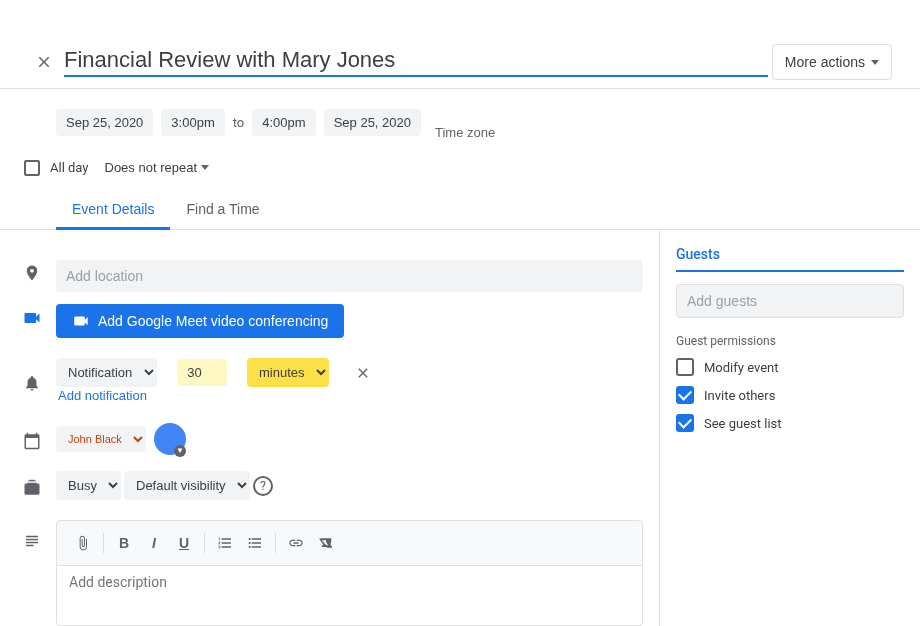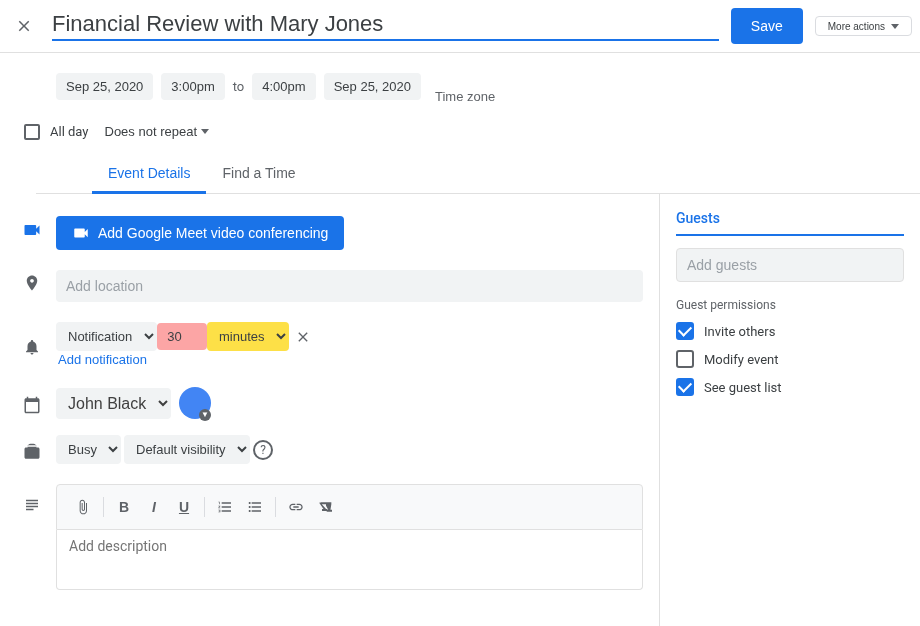--- a/index.html
+++ b/index.html
@@ -1,23 +1,24 @@
 <!DOCTYPE html>
 <html><head>
   <meta charset="utf-8">
   <style>
     * { box-sizing: border-box; margin: 0; padding: 0; }
     body { font-family: 'Google Sans', Roboto, Arial, sans-serif; font-size: 14px; color: #3c4043; background: #fff; width: 920px; height: 626px; overflow: hidden; }
 
     .top-bar {
       display: flex;
       align-items: center;
-      padding: 8px 8px;
+      padding: 8px 28px;
       border-bottom: 1px solid #e0e0e0;
-      gap: 12px;
+      gap: 4px;
+      margin-top: 36px;
     }
     .close-btn {
       cursor: pointer;
       color: #5f6368;
       font-size: 20px;
       padding: 4px;
       border: none;
       background: none;
       border-radius: 50%;
       width: 32px;
@@ -46,26 +47,26 @@
       font-weight: 500;
       cursor: pointer;
       height: 36px;
     }
     .more-actions-btn {
       background: #fff;
       color: #3c4043;
       border: 1px solid #dadce0;
       border-radius: 4px;
       padding: 8px 12px;
-      font-size: 10px;
+      font-size: 14px;
       cursor: pointer;
       display: flex;
       align-items: center;
       gap: 6px;
-      height: 20px;
+      height: 36px;
     }
 
     .date-row {
       display: flex;
       align-items: center;
       padding: 12px 16px 8px 56px;
       gap: 8px;
       flex-wrap: wrap;
     }
     .date-chip {
@@ -115,21 +116,20 @@
       align-items: center;
       gap: 4px;
       padding: 4px 6px;
       border-radius: 4px;
     }
 
     .tabs-row {
       display: flex;
       border-bottom: 1px solid #e0e0e0;
       padding: 0 16px 0 56px;
-      margin-left: 36px;
     }
     .tab {
       padding: 10px 16px;
       font-size: 14px;
       font-weight: 500;
       cursor: pointer;
       border: none;
       background: none;
       color: #5f6368;
       border-bottom: 3px solid transparent;
@@ -190,34 +190,34 @@
       color: #3c4043;
       background: #f1f3f4;
       padding: 8px 10px;
       border-radius: 4px;
     }
     .location-input::placeholder { color: #9aa0a6; }
 
     .notif-row {
       display: flex;
       align-items: center;
-      gap: 0;
+      gap: 20px;
     }
     .notif-select {
       background: #f1f3f4;
       border: none;
       border-radius: 4px;
       padding: 6px 8px;
       font-size: 13px;
       cursor: pointer;
       color: #3c4043;
     }
     .notif-input {
       width: 50px;
-      background: #fca5a5;
+      background: #fef9c3;
       border: none;
       border-radius: 4px;
       padding: 6px 8px;
       font-size: 13px;
       text-align: center;
       color: #3c4043;
     }
     .notif-unit-select {
       background: #fde047;
       border: none;
@@ -253,23 +253,23 @@
     .calendar-row {
       display: flex;
       align-items: center;
       gap: 8px;
     }
     .calendar-select {
       background: #f1f3f4;
       border: none;
       border-radius: 4px;
       padding: 6px 8px;
-      font-size: 16px;
-      cursor: pointer;
-      color: #404040;
+      font-size: 11px;
+      cursor: pointer;
+      color: #c2410c;
     }
     .color-btn {
       width: 32px;
       height: 32px;
       border-radius: 50%;
       background: #4285f4;
       border: none;
       cursor: pointer;
       display: flex;
       align-items: center;
@@ -444,21 +444,20 @@
 </head>
 <body>
 
 <div class="top-bar">
   <button class="close-btn">
     <svg width="18" height="18" viewBox="0 0 24 24" fill="#5f6368">
       <path d="M19 6.41L17.59 5 12 10.59 6.41 5 5 6.41 10.59 12 5 17.59 6.41 19 12 13.41 17.59 19 19 17.59 13.41 12z"></path>
     </svg>
   </button>
   <input type="text" class="event-title" value="Financial Review with Mary Jones" style="">
-  <button class="save-btn">Save</button>
   <button class="more-actions-btn">
     <span>More actions</span>
     <span class="chevron-down"></span>
   </button>
 </div>
 
 <div class="date-row">
   <button class="date-chip">Sep 25, 2020</button>
   <button class="date-chip">3:00pm</button>
   <span class="to-label">to</span>
@@ -478,44 +477,44 @@
 
 <div class="tabs-row">
   <button class="tab active">Event Details</button>
   <button class="tab">Find a Time</button>
 </div>
 
 <div class="main-layout">
 
   <div class="left-panel">
 
+    <div class="form-row" style="margin-top:8px;">
+      <div class="icon-col">
+        <svg width="18" height="18" viewBox="0 0 24 24" fill="#5f6368">
+          <path d="M12 2C8.13 2 5 5.13 5 9c0 5.25 7 13 7 13s7-7.75 7-13c0-3.87-3.13-7-7-7zm0 9.5c-1.38 0-2.5-1.12-2.5-2.5s1.12-2.5 2.5-2.5 2.5 1.12 2.5 2.5-1.12 2.5-2.5 2.5z"></path>
+        </svg>
+      </div>
+      <div class="content-col">
+        <input type="text" class="location-input" placeholder="Add location" style="">
+      </div>
+    </div>
+
     <div class="form-row">
       <div class="icon-col">
         <svg width="20" height="20" viewBox="0 0 24 24" fill="#1a73e8">
           <path d="M17 10.5V7c0-.55-.45-1-1-1H4c-.55 0-1 .45-1 1v10c0 .55.45 1 1 1h12c.55 0 1-.45 1-1v-3.5l4 4v-11l-4 4z"></path>
         </svg>
       </div>
       <div class="content-col">
         <button class="meet-btn">
           <svg width="18" height="18" viewBox="0 0 24 24" fill="#fff">
             <path d="M17 10.5V7c0-.55-.45-1-1-1H4c-.55 0-1 .45-1 1v10c0 .55.45 1 1 1h12c.55 0 1-.45 1-1v-3.5l4 4v-11l-4 4z"></path>
           </svg>
           <span>Add Google Meet video conferencing</span>
         </button>
-      </div>
-    </div>
-
-    <div class="form-row" style="margin-top:8px;">
-      <div class="icon-col">
-        <svg width="18" height="18" viewBox="0 0 24 24" fill="#5f6368">
-          <path d="M12 2C8.13 2 5 5.13 5 9c0 5.25 7 13 7 13s7-7.75 7-13c0-3.87-3.13-7-7-7zm0 9.5c-1.38 0-2.5-1.12-2.5-2.5s1.12-2.5 2.5-2.5 2.5 1.12 2.5 2.5-1.12 2.5-2.5 2.5z"></path>
-        </svg>
-      </div>
-      <div class="content-col">
-        <input type="text" class="location-input" placeholder="Add location" style="">
       </div>
     </div>
 
     <div class="form-row" style="margin-top:8px; align-items:center;">
       <div class="icon-col">
         <svg width="18" height="18" viewBox="0 0 24 24" fill="#5f6368">
           <path d="M12 22c1.1 0 2-.9 2-2h-4c0 1.1.9 2 2 2zm6-6v-5c0-3.07-1.64-5.64-4.5-6.32V4c0-.83-.67-1.5-1.5-1.5s-1.5.67-1.5 1.5v.68C7.63 5.36 6 7.92 6 11v5l-2 2v1h16v-1l-2-2z"></path>
         </svg>
       </div>
       <div class="content-col">
@@ -620,26 +619,26 @@
 
   </div>
 
   <div class="right-panel">
     <div class="guests-title">Guests</div>
     <input type="text" class="add-guests-input" placeholder="Add guests" style="">
 
     <div class="permissions-title">Guest permissions</div>
 
     <div class="perm-row">
+      <div class="perm-checkbox"></div>
+      <span class="perm-label">Modify event</span>
+    </div>
+    <div class="perm-row">
       <div class="perm-checkbox checked"></div>
       <span class="perm-label">Invite others</span>
-    </div>
-    <div class="perm-row">
-      <div class="perm-checkbox"></div>
-      <span class="perm-label">Modify event</span>
     </div>
     <div class="perm-row">
       <div class="perm-checkbox checked"></div>
       <span class="perm-label">See guest list</span>
     </div>
   </div>
 
 </div>
 
 </body></html>

